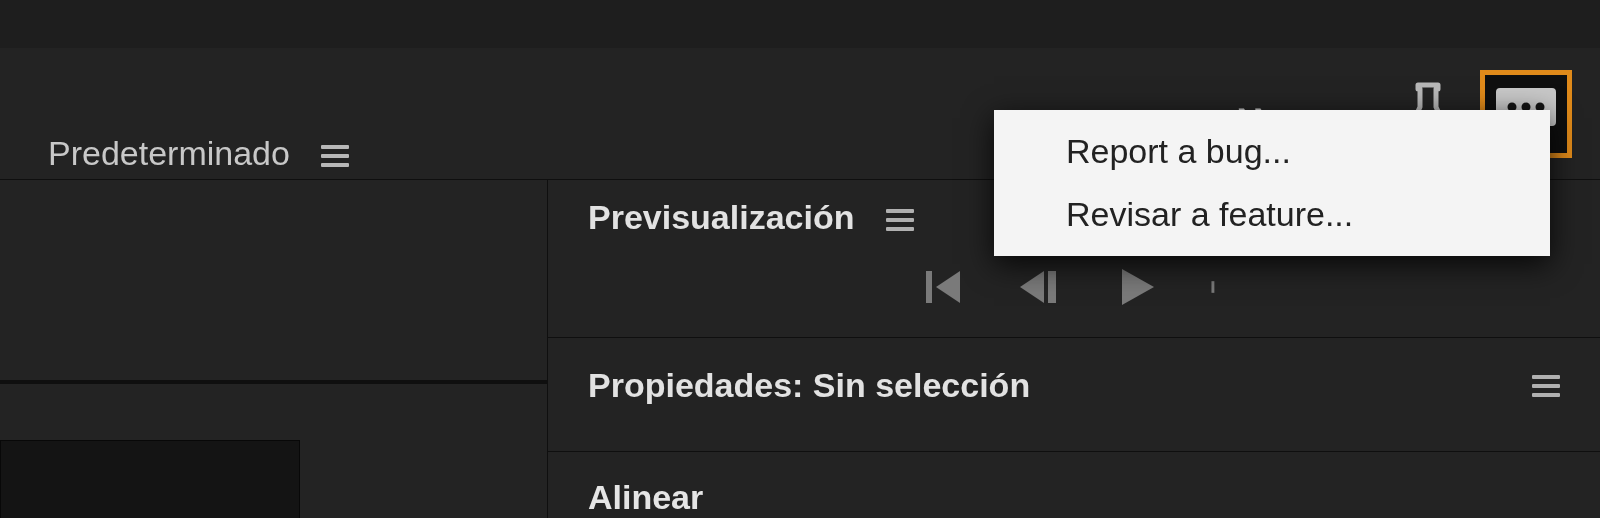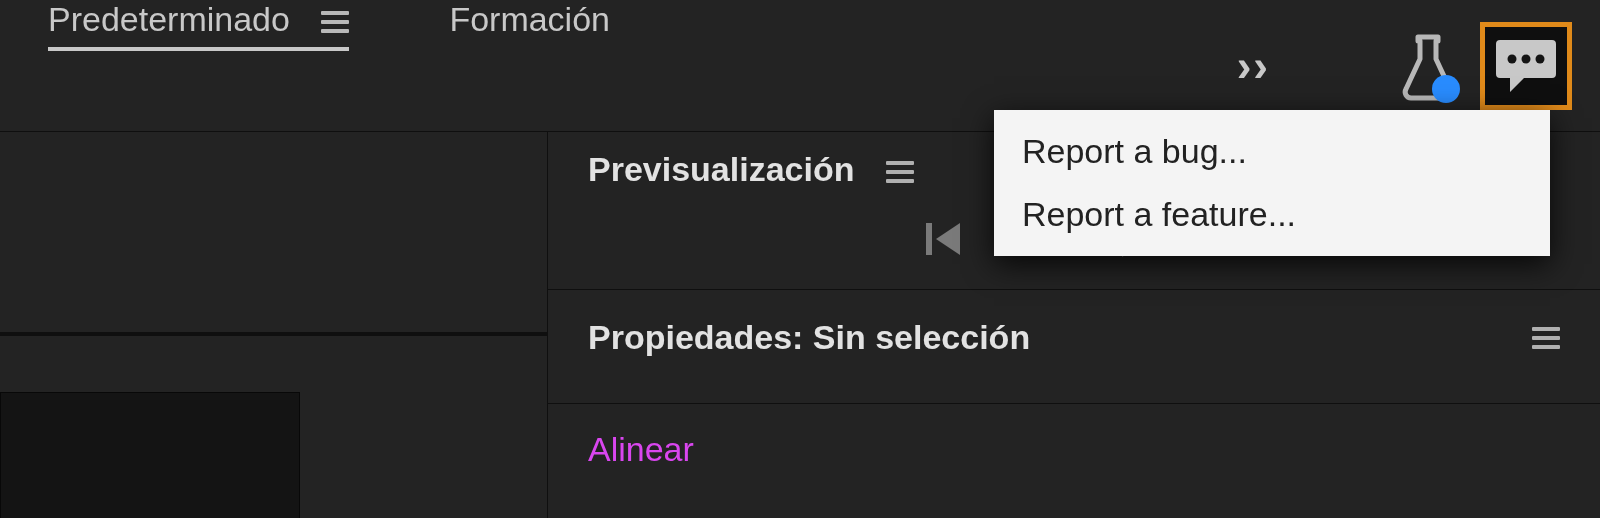--- a/index.html
+++ b/index.html
@@ -10,24 +10,25 @@
       width: 1600px;
       height: 518px;
       overflow: hidden;
       position: relative;
     }
     
     .topbar {
       height: 132px;
       background: #232323;
       display: flex;
-      align-items: flex-start;
+      align-items: flex-end;
       padding-left: 48px;
       border-bottom: 1px solid #0f0f0f;
       position: relative;
+      margin-top: 48px;
     }
     .ws-tab {
       font-size: 34px;
       font-weight: 400;
       color: #c8c8c8;
       margin-right: 100px;
       padding-bottom: 6px;
     }
     .ws-tab.active {
       position: relative;
@@ -140,21 +141,21 @@
       padding: 18px 40px 18px 40px;
     }
     .panel-header {
       display: flex;
       align-items: center;
       justify-content: space-between;
       font-size: 34px;
       font-weight: 600;
       color: #e2e2e2;
     }
-    .align-panel .panel-header { font-weight: 400; color: #d946ef; }
+    .align-panel .panel-header { font-weight: 700; color: #e5e5e5; }
     .preview-controls {
       margin-top: 28px;
       display: flex;
       align-items: center;
       justify-content: center;
       gap: 52px;
       padding-bottom: 10px;
     }
     .pc-btn { width: 44px; height: 44px; display: flex; align-items: center; justify-content: center; }
     .pc-btn svg { fill: #7a7a7a; }
@@ -169,33 +170,31 @@
       background: #f4f4f4;
       box-shadow: 0 8px 28px rgba(0,0,0,0.8);
       z-index: 50;
       padding: 10px 0;
     }
     .feedback-item {
       font-size: 34px;
       color: #222;
       padding: 12px 28px;
       white-space: nowrap;
+      margin-left: 44px;
     }
     .panel-header .hamburger-icon span { background: #b0b0b0; }
   </style>
 </head>
 <body>
 
 <div class="topbar">
   <div class="ws-tab active">
     <span>Predeterminado</span>
     <span class="hamburger-icon"><span></span><span></span><span></span></span>
-  </div>
-  <div class="ws-tab">
-    <span>Formación</span>
   </div>
   <div class="ws-extra">››</div>
   <div class="tr-icons">
     <div class="beaker">
       <svg viewBox="0 0 60 70">
         <path d="M20 6 h20 v4 l-2 0 v18 l14 30 a6 6 0 0 1 -5 9 h-34 a6 6 0 0 1 -5 -9 l14 -30 v-18 l-2 0 z" fill="none" stroke="#b8b8b8" stroke-width="5" stroke-linejoin="round"></path>
       </svg>
       <div class="beaker-dot"></div>
     </div>
     <div class="chat-wrap">
@@ -260,14 +259,14 @@
     <div class="panel align-panel">
       <div class="panel-header">
         <span>Alinear</span>
       </div>
     </div>
   </div>
 </div>
 
 <div class="feedback-popup">
   <div class="feedback-item">Report a bug...</div>
-  <div class="feedback-item">Report a feature...</div>
+  <div class="feedback-item">Revisar a feature...</div>
 </div>
 
 </body></html>

